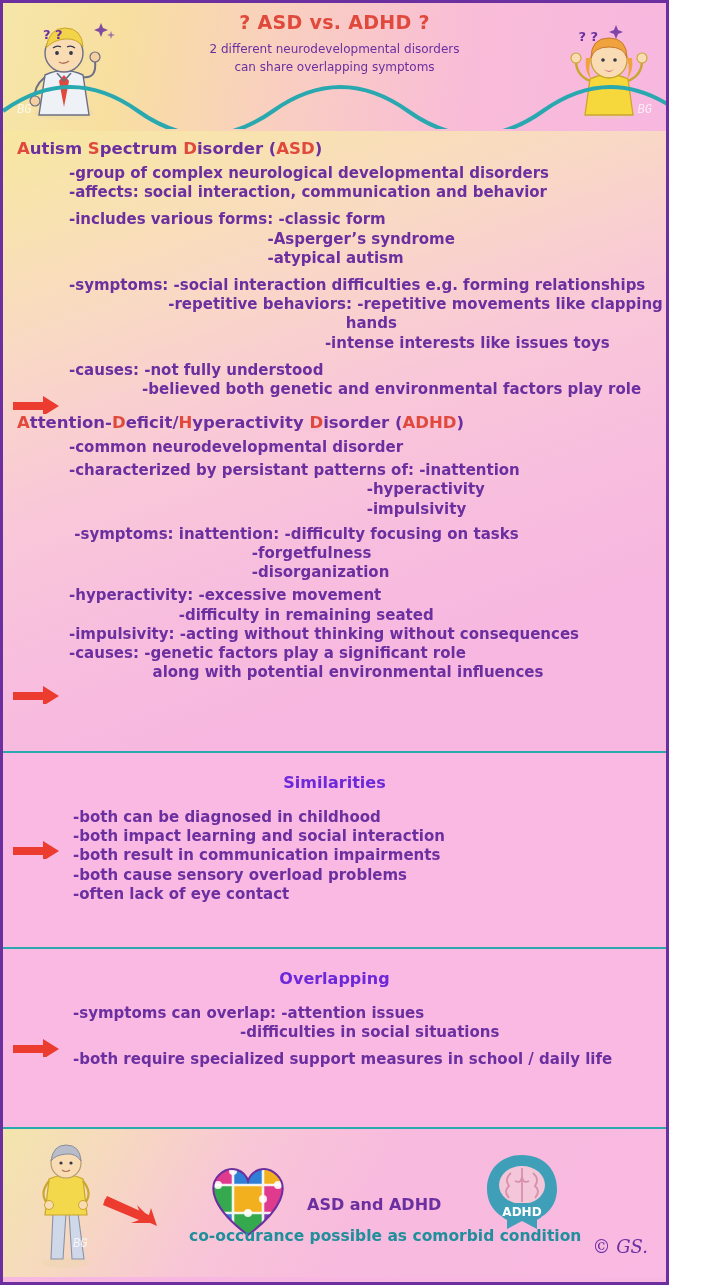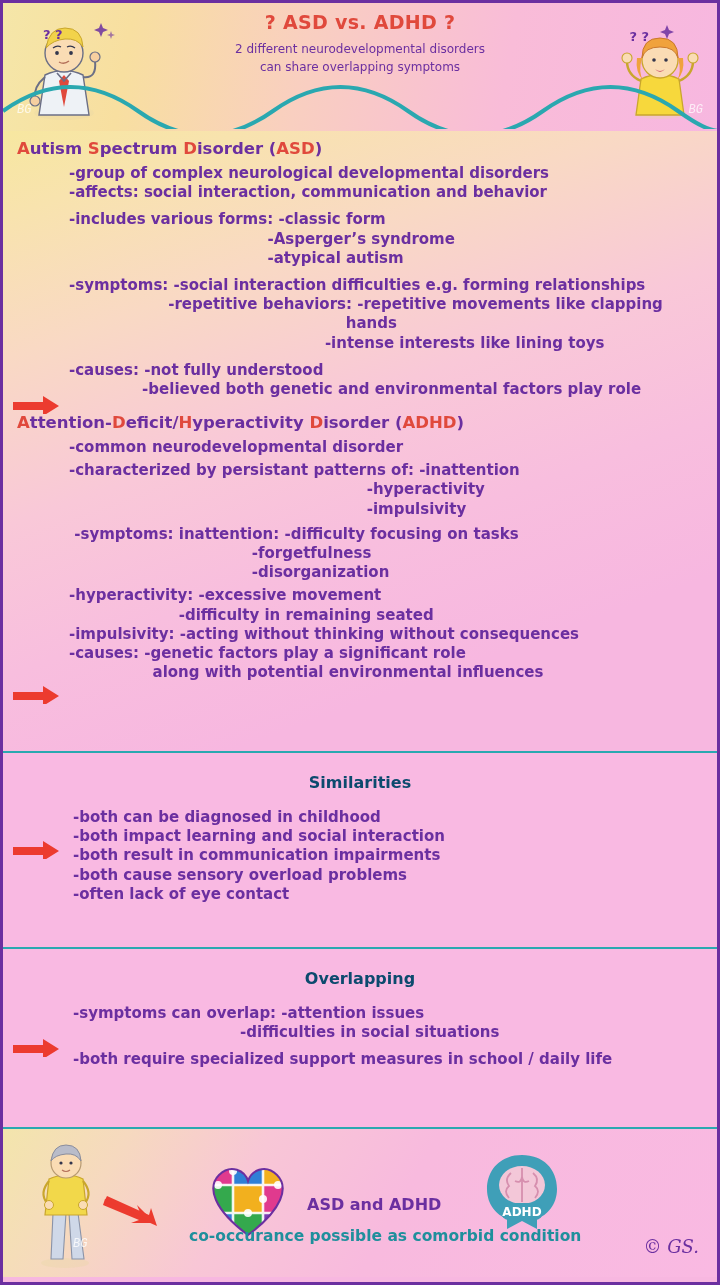--- a/index.html
+++ b/index.html
@@ -4,21 +4,21 @@
 <style>
   * { box-sizing: border-box; margin: 0; padding: 0; }
   html, body {
     width: 723px;
     height: 1285px;
     font-family: "DejaVu Sans", sans-serif;
     overflow: hidden;
   }
   #page {
     position: relative;
-    width: 720px;
+    width: 669px;
     height: 1285px;
     background: #f7b7e0;
     border: 3px solid #6b2fa0;
     overflow: hidden;
   }
 
   
   .header {
     position: relative;
     height: 128px;
@@ -98,21 +98,21 @@
     font-size: 15px;
     font-weight: bold;
     color: #6b2fa0;
     line-height: 1.28;
     white-space: pre;
   }
   .sub-head {
     text-align: center;
     font-size: 16px;
     font-weight: bold;
-    color: #0c4a6e;
+    color: #6d28d9;
     margin: 14px 0 16px 0;
   }
 
   .arrow {
     position: absolute;
     width: 46px; height: 20px;
   }
 
   
   .bot-inner { position: relative; height: 100%; }
@@ -228,21 +228,21 @@
       <div class="line">-group of complex neurological developmental disorders</div>
       <div class="line">-affects: social interaction, communication and behavior</div>
       <div style="height:8px"></div>
       <div class="line">-includes various forms: -classic form</div>
       <div class="line">                                      -Asperger’s syndrome</div>
       <div class="line">                                      -atypical autism</div>
       <div style="height:8px"></div>
       <div class="line">-symptoms: -social interaction difficulties e.g. forming relationships</div>
       <div class="line">                   -repetitive behaviors: -repetitive movements like clapping</div>
       <div class="line">                                                     hands</div>
-      <div class="line">                                                 -intense interests like lining toys</div>
+      <div class="line">                                                 -intense interests like issues toys</div>
       <div style="height:8px"></div>
       <div class="line">-causes: -not fully understood</div>
       <div class="line">              -believed both genetic and environmental factors play role</div>
     </div>
 
     <svg class="arrow" style="left:10px; top:263px;" viewBox="0 0 46 20">
       <path d="M0 8 h30 v-6 l16 10 -16 10 v-6 h-30 z" fill="#ec3b2f"></path>
     </svg>
 
     <h2 class="title-row" style="margin-top:14px">

